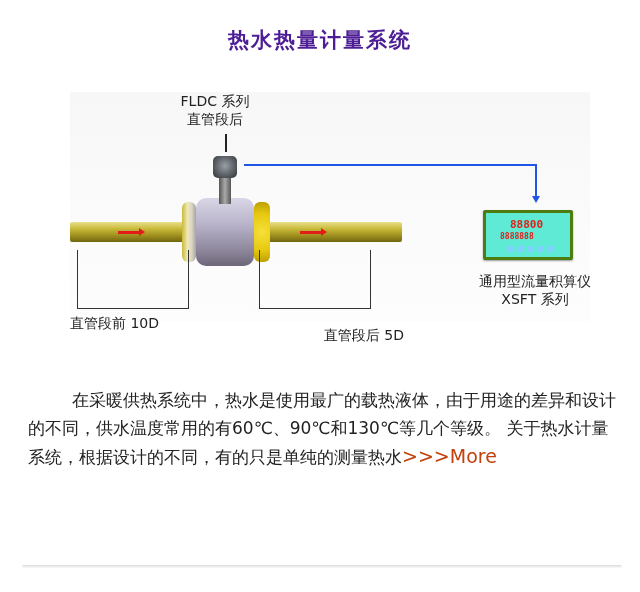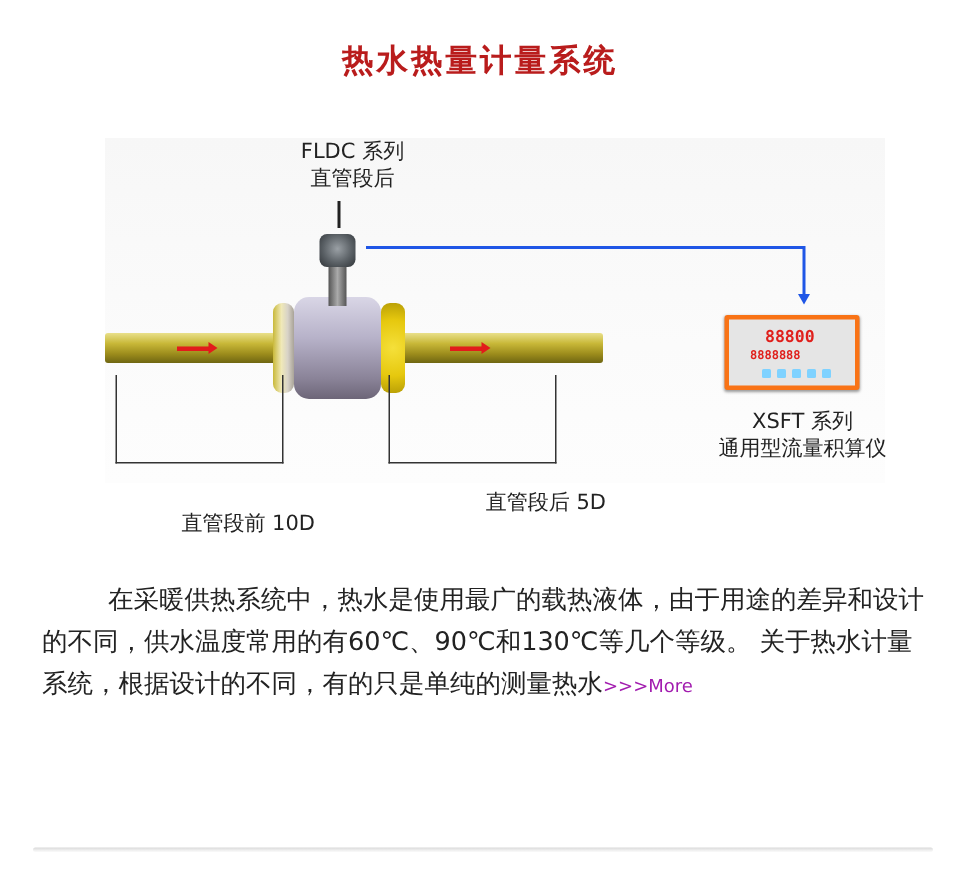--- a/index.html
+++ b/index.html
@@ -1,47 +1,47 @@
 <!DOCTYPE html>
 <html><head>
 <meta charset="utf-8">
 <style>
   html,body{margin:0;padding:0;background:#ffffff;}
   body{width:640px;height:592px;position:relative;overflow:hidden;font-family:"DejaVu Sans","Liberation Sans",sans-serif;color:#222;}
-  .title{position:absolute;left:0;top:26px;width:640px;text-align:center;font-size:21px;font-weight:bold;letter-spacing:2px;color:#b91c1c;font-family:"DejaVu Serif",serif;}
+  .title{position:absolute;left:0;top:26px;width:640px;text-align:center;font-size:21px;font-weight:bold;letter-spacing:2px;color:#4c1d95;font-family:"DejaVu Serif",serif;}
   .diagram{position:absolute;left:0;top:80px;width:640px;height:300px;}
   .bg-haze{position:absolute;left:70px;top:12px;width:520px;height:230px;background:linear-gradient(180deg,#f7f7f7 0%,#fbfbfb 60%,#fdfdfd 100%);}
   .label{position:absolute;font-size:14px;color:#222;line-height:18px;text-align:center;font-family:"DejaVu Sans",sans-serif;}
   .pipe{position:absolute;height:20px;background:linear-gradient(180deg,#e9e08a 0%,#c8b838 35%,#9c8c1c 70%,#6f6612 100%);border-radius:2px;}
   .arrow{position:absolute;height:3px;width:22px;background:#e21b1b;}
   .arrow:after{content:"";position:absolute;right:-5px;top:-3px;border-left:6px solid #e21b1b;border-top:4.5px solid transparent;border-bottom:4.5px solid transparent;}
   .flange{position:absolute;border-radius:6px;}
   .body-cyl{position:absolute;background:linear-gradient(180deg,#d9d6e6 0%,#b7b2c9 40%,#8a8398 80%,#6d6678 100%);border-radius:10px;}
   .bracket{position:absolute;border-left:1.5px solid #333;border-right:1.5px solid #333;border-bottom:1.5px solid #333;}
   .leader{position:absolute;width:1.5px;background:#222;}
   .wire{position:absolute;background:#1f56e6;}
-  .meter{position:absolute;left:483px;top:130px;width:84px;height:44px;background:#e5e5e5;border:3px solid #f97316;border-radius:2px;box-shadow:0 1px 2px #999;}
+  .meter{position:absolute;left:483px;top:130px;width:84px;height:44px;background:#5eead4;border:3px solid #4d7c0f;border-radius:2px;box-shadow:0 1px 2px #999;}
   .meter .row{position:absolute;left:28px;color:#e0201c;font-family:"DejaVu Sans Mono",monospace;font-weight:bold;}
   .meter .btn{position:absolute;top:33px;width:6px;height:6px;background:#7fd2ff;border-radius:1px;}
   .transmitter{position:absolute;left:213px;top:76px;width:24px;height:22px;background:radial-gradient(circle at 50% 45%,#9aa0a5 0%,#5b6166 55%,#2f3337 100%);border-radius:5px;}
   .neck{position:absolute;left:219px;top:98px;width:12px;height:26px;background:linear-gradient(90deg,#555 0%,#aaa 50%,#555 100%);}
   .para{position:absolute;left:28px;top:386px;width:590px;font-size:17px;line-height:28px;color:#222;font-family:"DejaVu Sans",sans-serif;}
   .para .indent{display:inline-block;width:44px;}
-  .more-link{color:#a21caf;text-decoration:none;font-size:12px;}
+  .more-link{color:#c2410c;text-decoration:none;font-size:19px;}
   .divider{position:absolute;left:22px;top:565px;width:600px;height:3px;background:linear-gradient(180deg,#d9d9d9 0%,#efefef 60%,#fafafa 100%);border-radius:2px;}
 </style>
 </head>
 <body>
 
 <div class="title">热水热量计量系统</div>
 
 <div class="diagram">
   <div class="bg-haze"></div>
 
-  <div class="label" style="left:180px;top:12px;width:110px;">
+  <div class="label" style="left:160px;top:12px;width:110px;">
     <div>FLDC 系列</div>
     <div>直管段后</div>
   </div>
   <div class="leader" style="left:225px;top:54px;height:18px;"></div>
 
   <div class="wire" style="left:244px;top:84px;width:292px;height:2px;"></div>
   <div class="wire" style="left:535px;top:84px;width:2px;height:34px;"></div>
   <div style="position:absolute;left:532px;top:116px;width:0;height:0;border-top:7px solid #1f56e6;border-left:4px solid transparent;border-right:4px solid transparent;"></div>
 
   <div class="pipe" style="left:70px;top:142px;width:116px;"></div>
@@ -51,36 +51,36 @@
 
   <div class="flange" style="left:182px;top:122px;width:14px;height:60px;background:linear-gradient(90deg,#c9b93a,#f0e9b8 40%,#d8d3c8 70%,#a9a398);"></div>
   <div class="body-cyl" style="left:196px;top:118px;width:58px;height:68px;"></div>
   <div class="flange" style="left:254px;top:122px;width:16px;height:60px;background:radial-gradient(circle at 50% 50%,#f5e03a 0%,#e6c80e 60%,#b89e06 100%);"></div>
   <div class="neck"></div>
   <div class="transmitter"></div>
 
   <div class="bracket" style="left:77px;top:170px;width:110px;height:58px;border-top:none;"></div>
   <div class="bracket" style="left:259px;top:170px;width:110px;height:58px;border-top:none;"></div>
 
-  <div class="label" style="left:70px;top:260px;width:140px;text-align:right;">直管段前 10D</div>
+  <div class="label" style="left:70px;top:234px;width:140px;text-align:left;">直管段前 10D</div>
   <div class="label" style="left:264px;top:246px;width:140px;text-align:right;">直管段后 5D</div>
 
   <div class="meter">
     <div class="row" style="top:5px;font-size:11px;left:24px;">88800</div>
     <div class="row" style="top:19px;font-size:8px;left:14px;text-align:center;">8888888</div>
     <div class="btn" style="left:22px;"></div>
     <div class="btn" style="left:32px;"></div>
     <div class="btn" style="left:42px;"></div>
     <div class="btn" style="left:52px;"></div>
     <div class="btn" style="left:62px;"></div>
   </div>
 
   <div class="label" style="left:460px;top:192px;width:150px;">
+    <div>通用型流量积算仪</div>
     <div>XSFT 系列</div>
-    <div>通用型流量积算仪</div>
   </div>
 </div>
 
 <div class="para">
   <span class="indent"></span><span>在采暖供热系统中，热水是使用最广的载热液体，由于用途的差异和设计的不同，供水温度常用的有60℃、90℃和130℃等几个等级。 关于热水计量系统，根据设计的不同，有的只是单纯的测量热水</span><a class="more-link" href="#">&gt;&gt;&gt;More</a>
 </div>
 
 <div class="divider"></div>
 
 </body></html>

